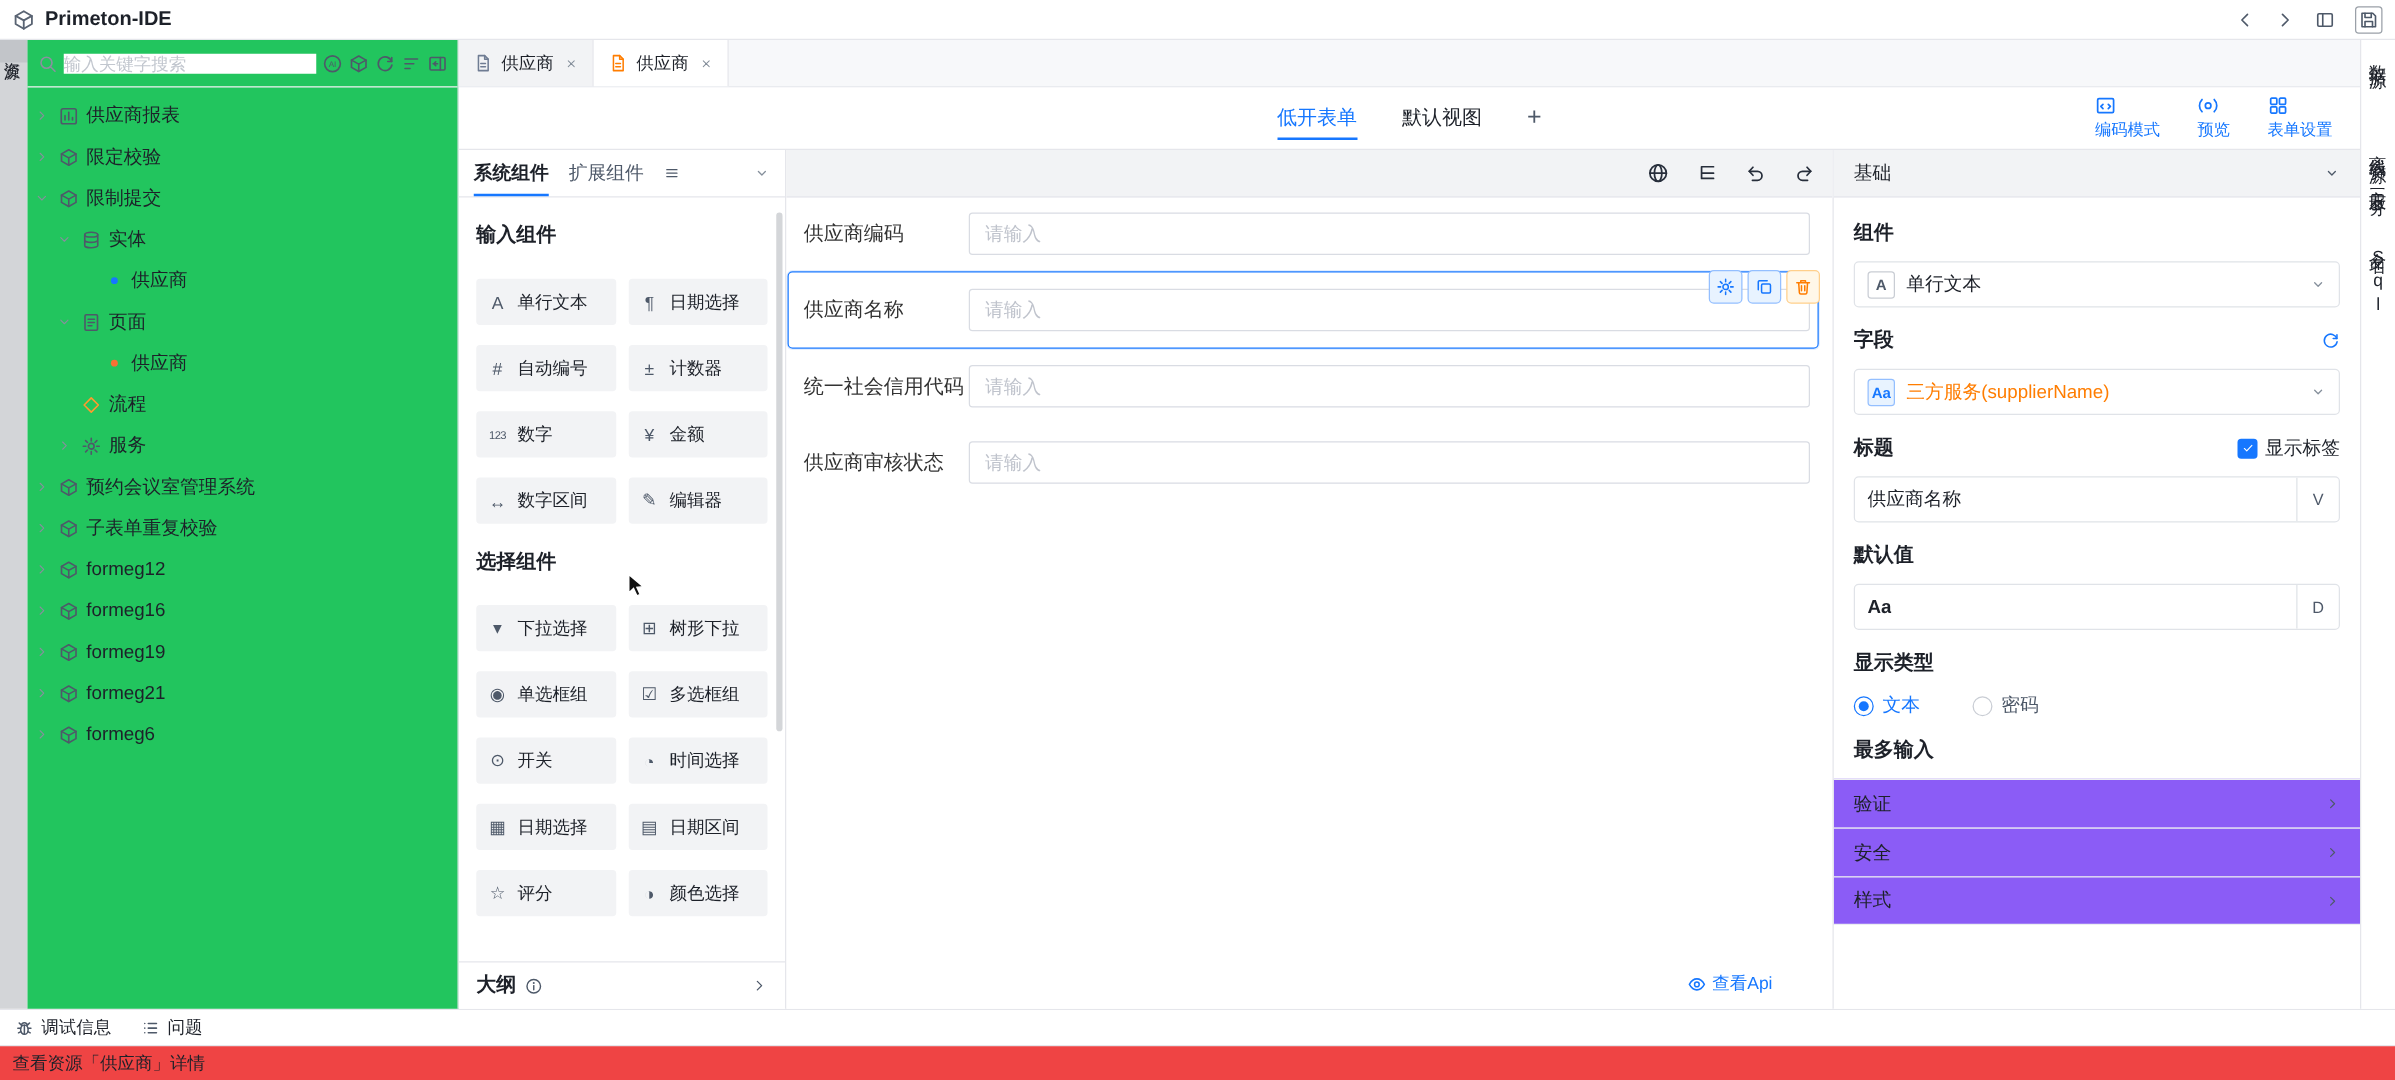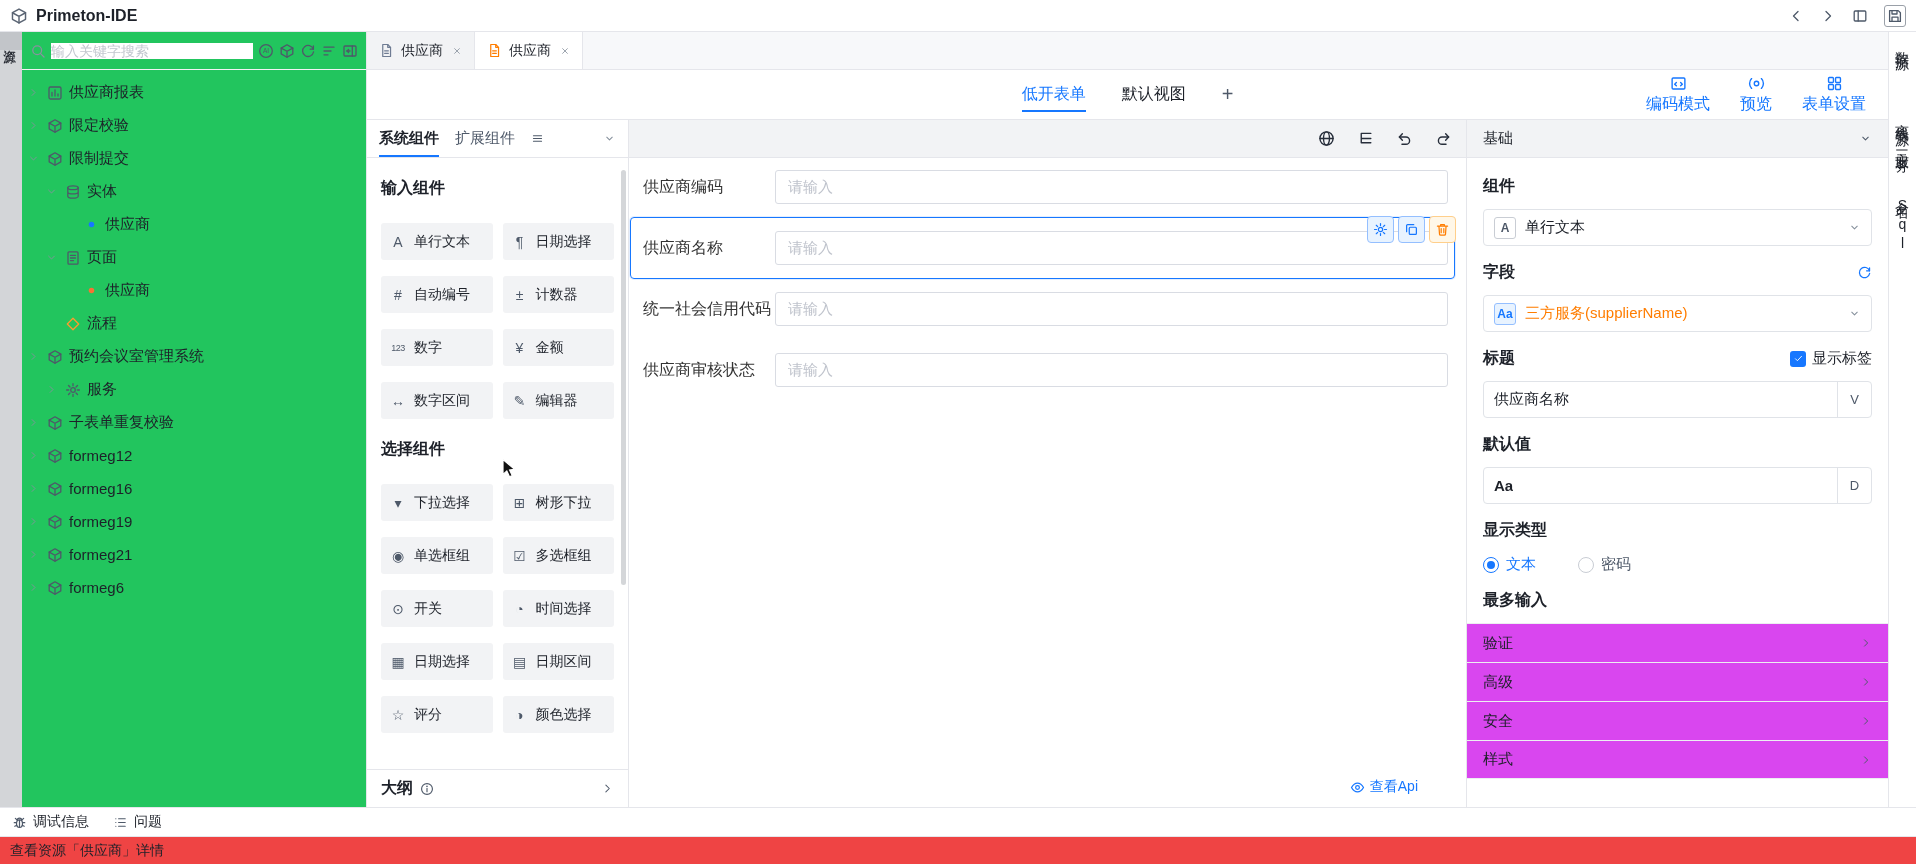--- a/index.html
+++ b/index.html
@@ -39,21 +39,21 @@
   .ftab.active { background:#fff; }
   .ftab-close { color:#86909c; margin-left:2px; }
 
   .form-toolbar { height:50px; border-bottom:1px solid #e5e6eb; position:relative; background:#fff; }
   .view-tabs { position:absolute; left:0; right:0; top:0; height:100%; display:flex; align-items:center; justify-content:center; gap:36px; }
   .view-tab { height:100%; display:flex; align-items:center; position:relative; font-size:16px; color:#1d2129; cursor:pointer; }
   .view-tab.active { color:#1677ff; }
   .view-tab.active::after { content:''; position:absolute; bottom:7px; left:0; right:0; height:2px; background:#1677ff; }
   .view-tab.add { color:#4e5969; font-size:20px; }
   .toolbar-actions { position:absolute; right:22px; top:0; height:100%; display:flex; align-items:center; gap:30px; }
-  .tb-action { display:flex; flex-direction:column; align-items:center; gap:2px; color:#1677ff; font-size:16px; cursor:pointer; }
+  .tb-action { display:flex; flex-direction:column; align-items:flex-start; gap:2px; color:#1677ff; font-size:13px; cursor:pointer; }
 
   .work-row { flex:1; display:flex; min-height:0; }
 
   
   .palette { width:262px; border-right:1px solid #e5e6eb; display:flex; flex-direction:column; background:#fff; position:relative; flex-shrink:0; }
   .palette-tabs { height:38px; display:flex; align-items:center; padding:0 12px; gap:16px; border-bottom:1px solid #e5e6eb; flex-shrink:0; }
   .ptab { font-size:15px; color:#4e5969; height:100%; display:flex; align-items:center; position:relative; cursor:pointer; }
   .ptab.active { color:#1d2129; font-weight:700; }
   .ptab.active::after { content:''; position:absolute; bottom:0; left:0; right:0; height:2px; background:#1677ff; }
   .pmenu { color:#4e5969; }
@@ -105,21 +105,21 @@
   .input-wrap input { flex:1; min-width:0; border:none; outline:none; padding:0 10px; font-size:15px; font-family:inherit; color:#1d2129; }
   .input-wrap .prefix { padding-left:10px; font-weight:700; font-size:15px; }
   .input-wrap .addon { width:34px; align-self:stretch; border-left:1px solid #e0e3e8; display:flex; align-items:center; justify-content:center; color:#4e5969; font-size:13px; cursor:pointer; }
   .radios { display:flex; gap:42px; margin:14px 0 2px; }
   .radio { display:flex; align-items:center; gap:7px; font-size:15px; color:#4e5969; cursor:pointer; }
   .radio .rdot { width:16px; height:16px; border-radius:50%; border:1px solid #c9cdd4; position:relative; background:#fff; flex-shrink:0; }
   .radio.checked { color:#1677ff; }
   .radio.checked .rdot { border-color:#1677ff; }
   .radio.checked .rdot::after { content:''; position:absolute; inset:3px; background:#1677ff; border-radius:50%; }
   .p-sections { margin:12px -16px 0; }
-  .psec-row { height:39px; display:flex; align-items:center; justify-content:space-between; padding:0 16px; border-top:1px solid #eceef1; font-size:15px; background:#d946ef; cursor:pointer; }
+  .psec-row { height:39px; display:flex; align-items:center; justify-content:space-between; padding:0 16px; border-top:1px solid #eceef1; font-size:15px; background:#8b5cf6; cursor:pointer; }
   .psec-row:last-child { border-bottom:1px solid #eceef1; }
   .psec-chev { color:#4e5969; display:inline-flex; }
 
   
   .right-rail { width:28px; border-left:1px solid #e5e6eb; background:#fff; display:flex; flex-direction:column; align-items:center; flex-shrink:0; }
   .rail-item { writing-mode:vertical-lr; text-orientation:upright; font-size:14px; letter-spacing:3px; color:#1d2129; cursor:pointer; }
 
   
   .debugbar { height:29px; border-top:1px solid #e5e6eb; display:flex; align-items:center; padding:0 12px; gap:24px; background:#fff; }
   .dbg-item { display:flex; align-items:center; gap:6px; font-size:14px; cursor:pointer; }
@@ -303,47 +303,47 @@
           </div>
           <div class="tree-row" style="padding-left: 24px;">
             <span class="t-chev"></span>
             <span class="t-icon" style="color: rgb(255, 154, 46);">
               <svg width="16" height="16" viewBox="0 0 16 16" fill="none" stroke="currentColor" stroke-width="1.3" stroke-linecap="round" stroke-linejoin="round">
                 <path d="M8 2.3 13.7 8 8 13.7 2.3 8z"></path>
               </svg>
             </span>
             <span class="t-label">流程</span>
           </div>
+          <div class="tree-row" style="padding-left: 24px;">
+            <span class="t-chev">
+              <svg width="11" height="11" viewBox="0 0 16 16" fill="none" stroke="currentColor" stroke-width="1.3" stroke-linecap="round" stroke-linejoin="round">
+                <path d="M6 3.8 10.2 8 6 12.2"></path>
+              </svg>
+            </span>
+            <span class="t-icon">
+              <svg width="16" height="16" viewBox="0 0 16 16" fill="none" stroke="currentColor" stroke-width="1.3" stroke-linecap="round" stroke-linejoin="round">
+                <circle cx="8" cy="8" r="2.3"></circle>
+                <path d="M8 1.6v2.1M8 12.3v2.1M1.6 8h2.1M12.3 8h2.1M3.5 3.5l1.5 1.5M11 11l1.5 1.5M12.5 3.5 11 5M5 11l-1.5 1.5"></path>
+              </svg>
+            </span>
+            <span class="t-label">服务</span>
+          </div>
           <div class="tree-row" style="padding-left: 6px;">
             <span class="t-chev">
               <svg width="11" height="11" viewBox="0 0 16 16" fill="none" stroke="currentColor" stroke-width="1.3" stroke-linecap="round" stroke-linejoin="round">
                 <path d="M6 3.8 10.2 8 6 12.2"></path>
               </svg>
             </span>
             <span class="t-icon">
               <svg width="16" height="16" viewBox="0 0 16 16" fill="none" stroke="currentColor" stroke-width="1.3" stroke-linecap="round" stroke-linejoin="round">
                 <path d="M8 1.8 13.8 5.1v5.8L8 14.2 2.2 10.9V5.1z"></path>
                 <path d="M2.2 5.1 8 8.3l5.8-3.2M8 8.3v5.9"></path>
               </svg>
             </span>
             <span class="t-label">预约会议室管理系统</span>
-          </div>
-          <div class="tree-row" style="padding-left: 24px;">
-            <span class="t-chev">
-              <svg width="11" height="11" viewBox="0 0 16 16" fill="none" stroke="currentColor" stroke-width="1.3" stroke-linecap="round" stroke-linejoin="round">
-                <path d="M6 3.8 10.2 8 6 12.2"></path>
-              </svg>
-            </span>
-            <span class="t-icon">
-              <svg width="16" height="16" viewBox="0 0 16 16" fill="none" stroke="currentColor" stroke-width="1.3" stroke-linecap="round" stroke-linejoin="round">
-                <circle cx="8" cy="8" r="2.3"></circle>
-                <path d="M8 1.6v2.1M8 12.3v2.1M1.6 8h2.1M12.3 8h2.1M3.5 3.5l1.5 1.5M11 11l1.5 1.5M12.5 3.5 11 5M5 11l-1.5 1.5"></path>
-              </svg>
-            </span>
-            <span class="t-label">服务</span>
           </div>
           <div class="tree-row" style="padding-left: 6px;">
             <span class="t-chev">
               <svg width="11" height="11" viewBox="0 0 16 16" fill="none" stroke="currentColor" stroke-width="1.3" stroke-linecap="round" stroke-linejoin="round">
                 <path d="M6 3.8 10.2 8 6 12.2"></path>
               </svg>
             </span>
             <span class="t-icon">
               <svg width="16" height="16" viewBox="0 0 16 16" fill="none" stroke="currentColor" stroke-width="1.3" stroke-linecap="round" stroke-linejoin="round">
                 <path d="M8 1.8 13.8 5.1v5.8L8 14.2 2.2 10.9V5.1z"></path>
@@ -776,28 +776,20 @@
             <div class="p-sections" id="prop-sections">
                 <div class="psec-row">
                   <span>验证</span>
                   <span class="psec-chev">
                     <svg width="12" height="12" viewBox="0 0 16 16" fill="none" stroke="currentColor" stroke-width="1.3" stroke-linecap="round" stroke-linejoin="round">
                       <path d="M6 3.8 10.2 8 6 12.2"></path>
                     </svg>
                   </span>
                 </div>
                 <div class="psec-row">
-                  <span>高级</span>
-                  <span class="psec-chev">
-                    <svg width="12" height="12" viewBox="0 0 16 16" fill="none" stroke="currentColor" stroke-width="1.3" stroke-linecap="round" stroke-linejoin="round">
-                      <path d="M6 3.8 10.2 8 6 12.2"></path>
-                    </svg>
-                  </span>
-                </div>
-                <div class="psec-row">
                   <span>安全</span>
                   <span class="psec-chev">
                     <svg width="12" height="12" viewBox="0 0 16 16" fill="none" stroke="currentColor" stroke-width="1.3" stroke-linecap="round" stroke-linejoin="round">
                       <path d="M6 3.8 10.2 8 6 12.2"></path>
                     </svg>
                   </span>
                 </div>
                 <div class="psec-row">
                   <span>样式</span>
                   <span class="psec-chev">

